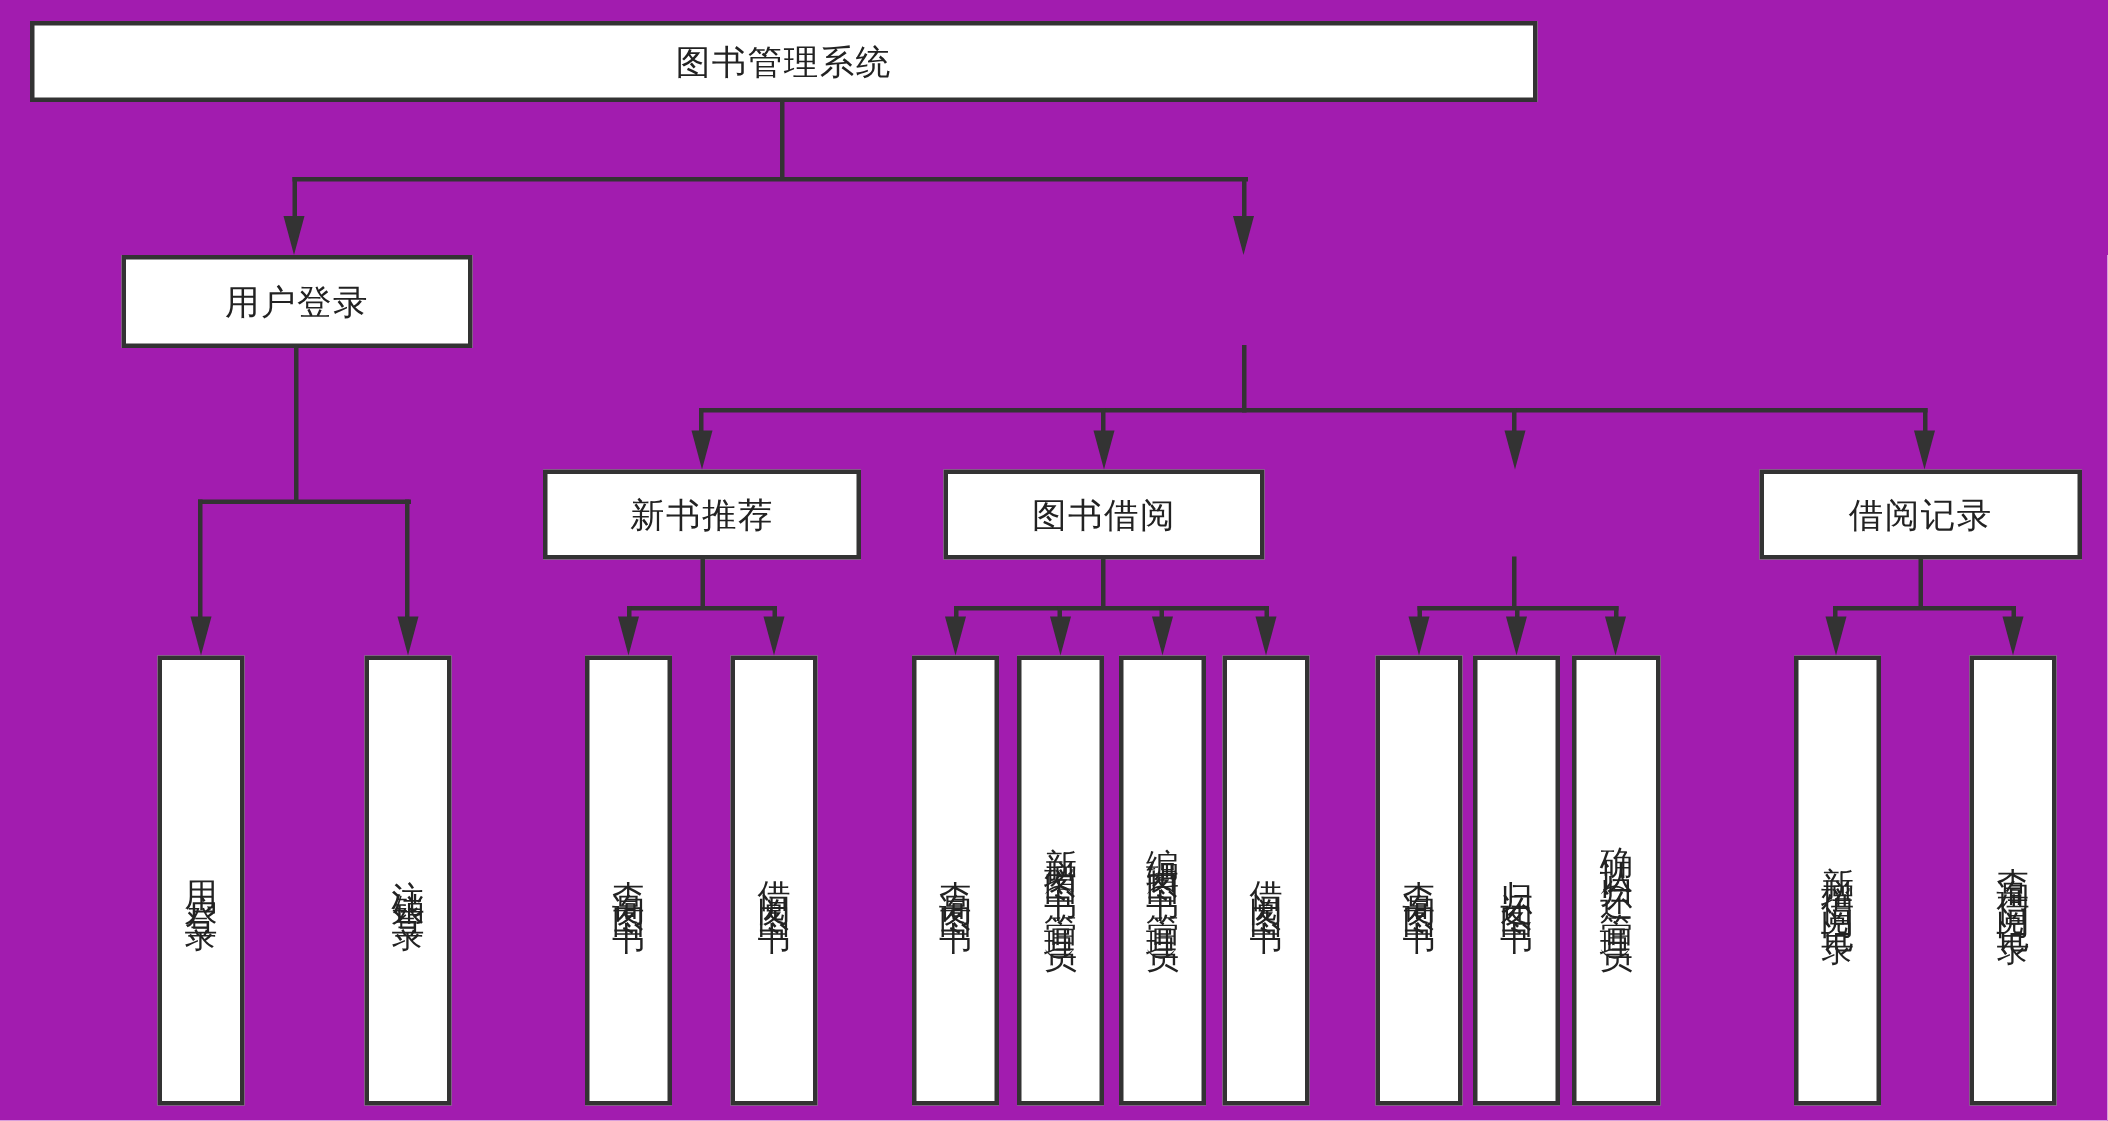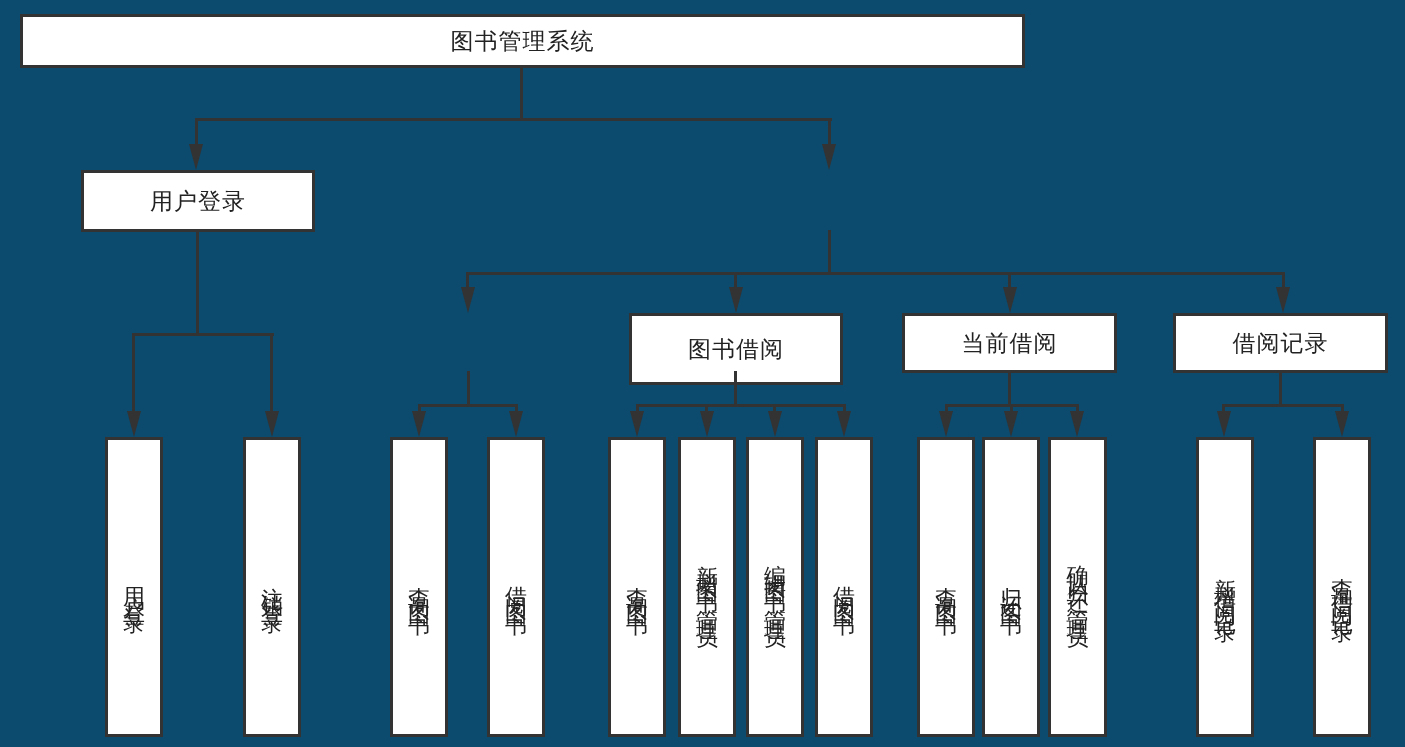--- a/index.html
+++ b/index.html
@@ -1,20 +1,20 @@
 <!DOCTYPE html>
 <html><head>
 <meta charset="utf-8">
 <style>
   html, body { margin: 0; padding: 0; background: #ffffff; }
   .stage {
     position: relative;
     width: 1405px;
     height: 747px;
-    background: #0c4a6e;
+    background: #a21caf;
     font-family: "Liberation Sans", "DejaVu Sans", sans-serif;
     overflow: hidden;
   }
   .node {
     position: absolute;
     box-sizing: border-box;
     border: 3px solid #333333;
     background: #ffffff;
     display: flex;
     align-items: center;
@@ -65,28 +65,28 @@
 
   <div class="node" style="left:20px; top:14px; width:1005px; height:54px;">
     <span class="label">图书管理系统</span>
   </div>
 
   <div class="node" style="left:81px; top:170px; width:234px; height:62px;">
     <span class="label">用户登录</span>
   </div>
 
 
-
-  <div class="node" style="left:629px; top:313px; width:214px; height:72px;text-align:right;">
+  <div class="node" style="left:362px; top:313px; width:212px; height:60px;">
+    <span class="label">新书推荐</span>
+  </div>
+
+  <div class="node" style="left:629px; top:313px; width:214px; height:60px;text-align:right;">
     <span class="label">图书借阅</span>
   </div>
 
-  <div class="node" style="left:902px; top:313px; width:215px; height:60px;">
-    <span class="label">当前借阅</span>
-  </div>
 
   <div class="node" style="left:1173px; top:313px; width:215px; height:60px;">
     <span class="label">借阅记录</span>
   </div>
 
   <div class="node" style="left:105px; top:437px; width:58px; height:300px;">
     <span class="vlabel">用户登录</span>
   </div>
 
   <div class="node" style="left:243px; top:437px; width:58px; height:300px;">

